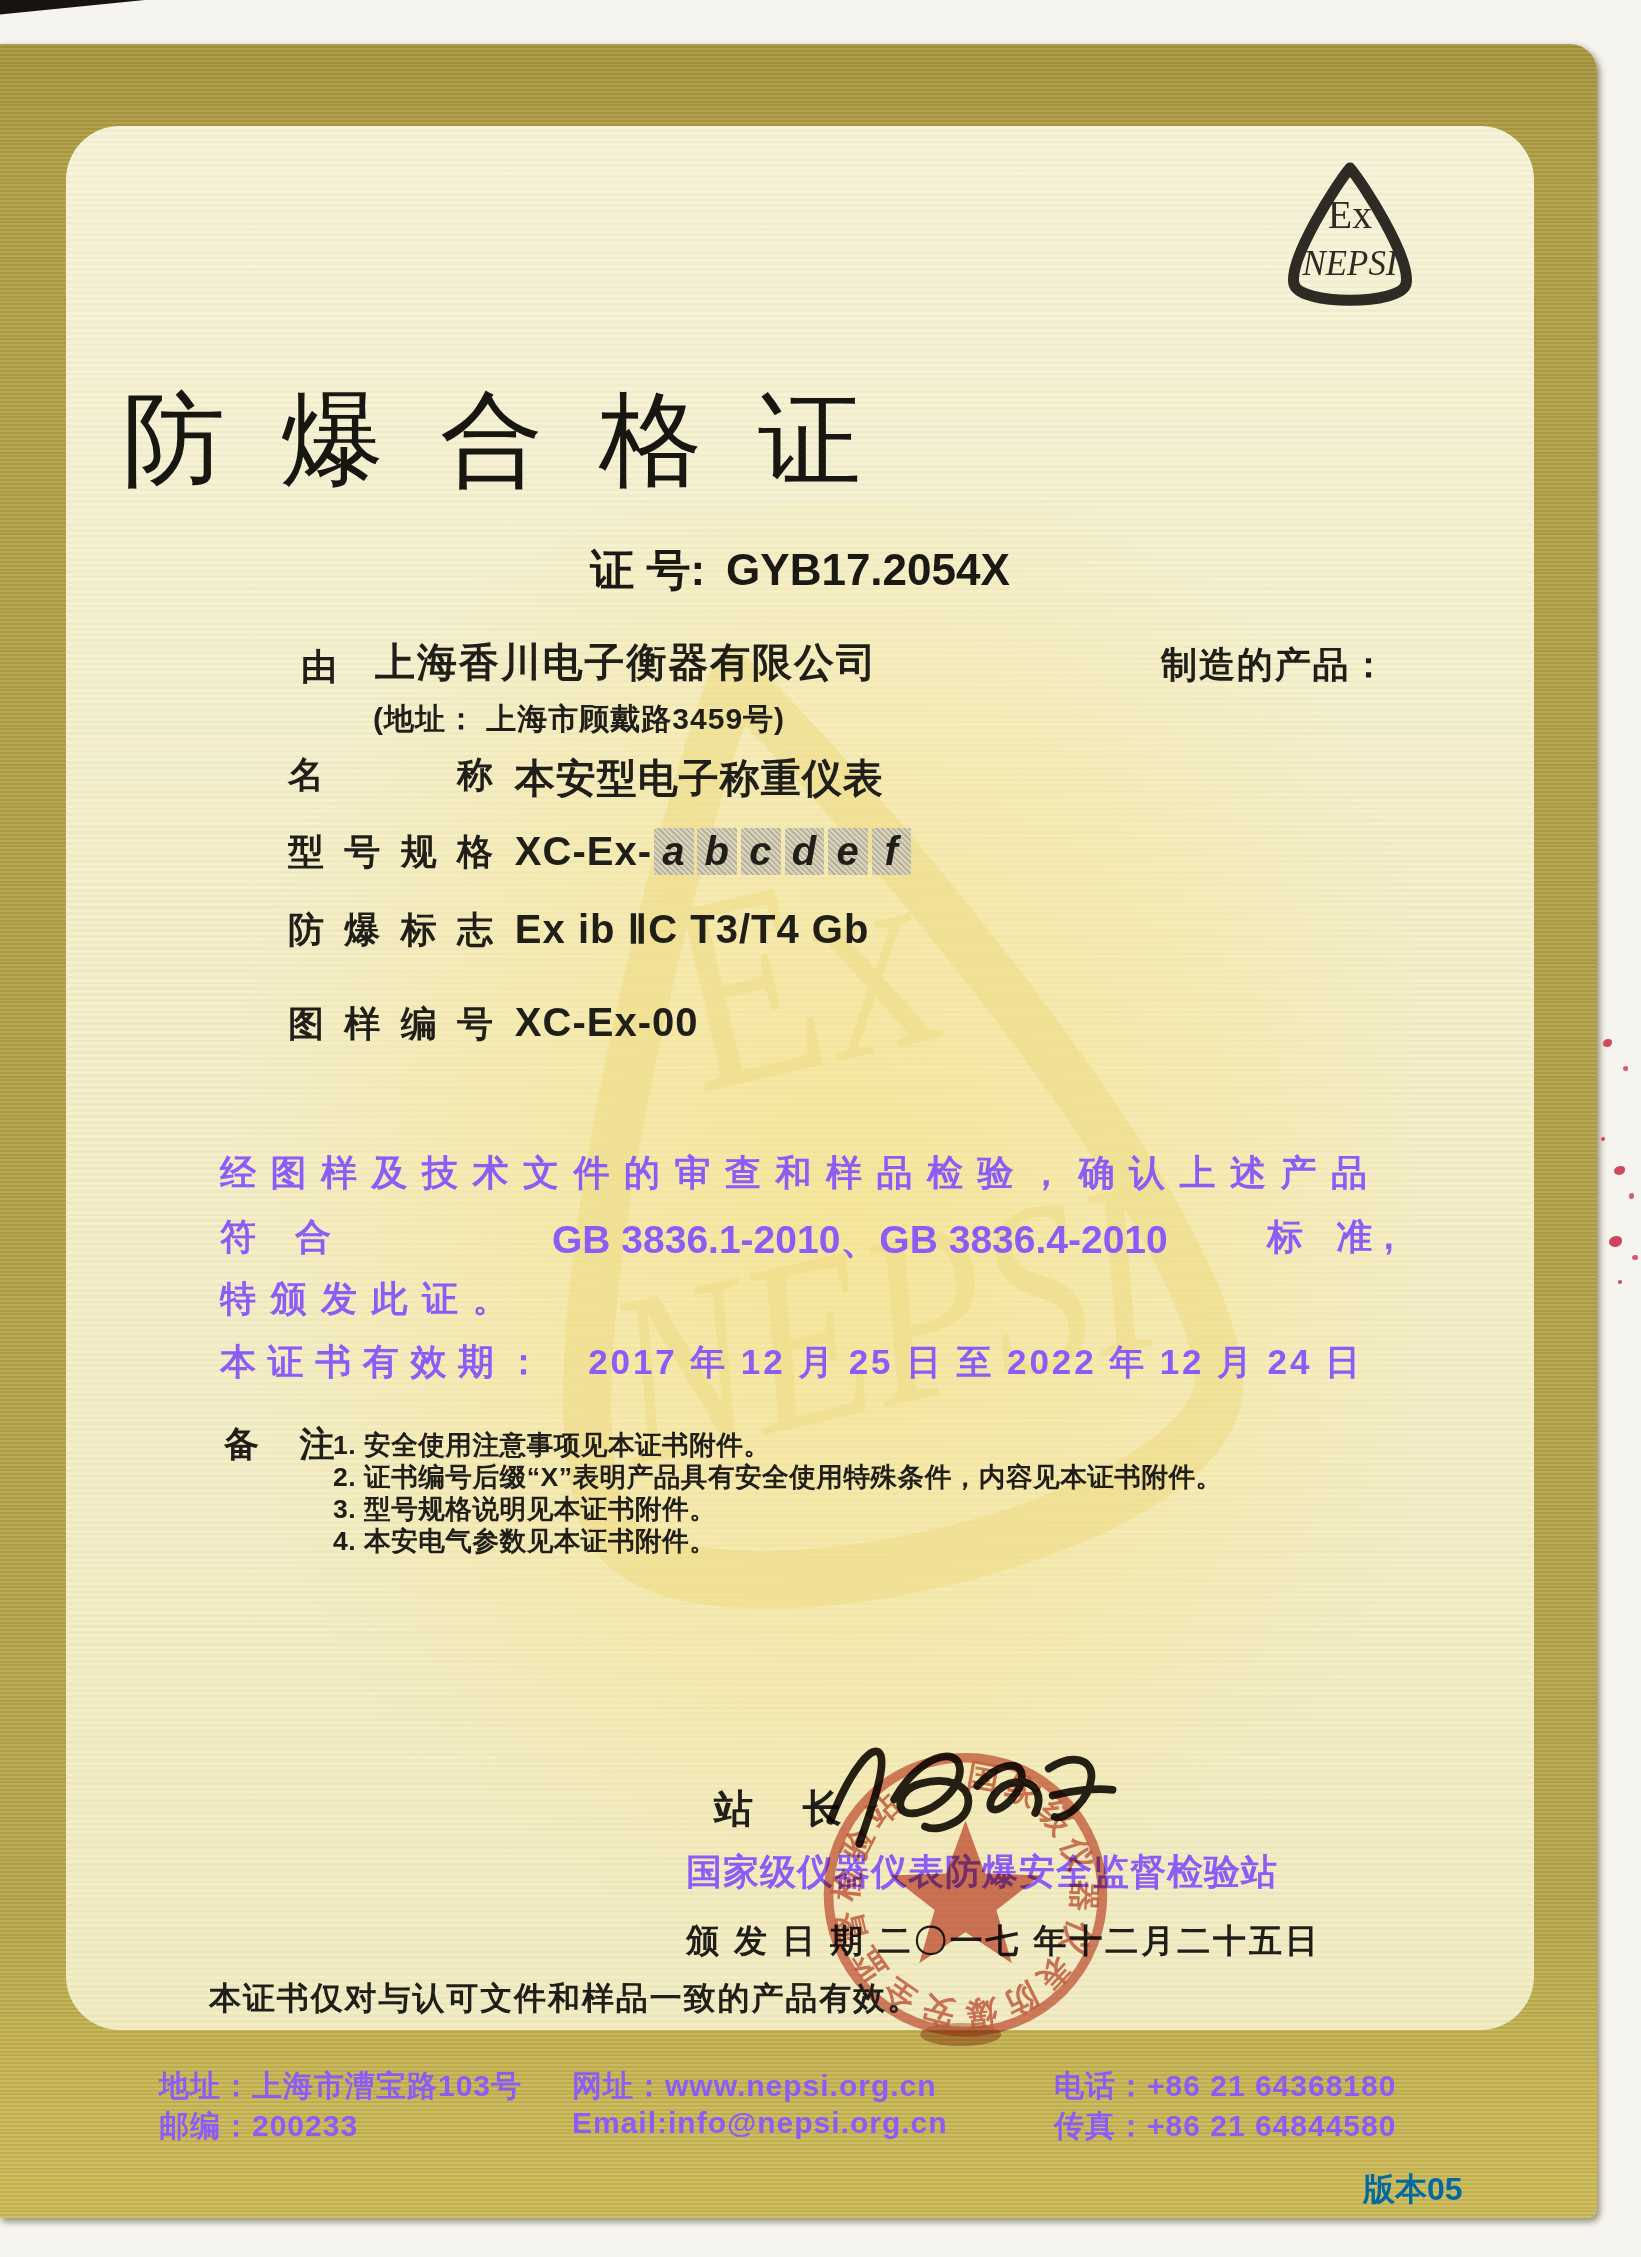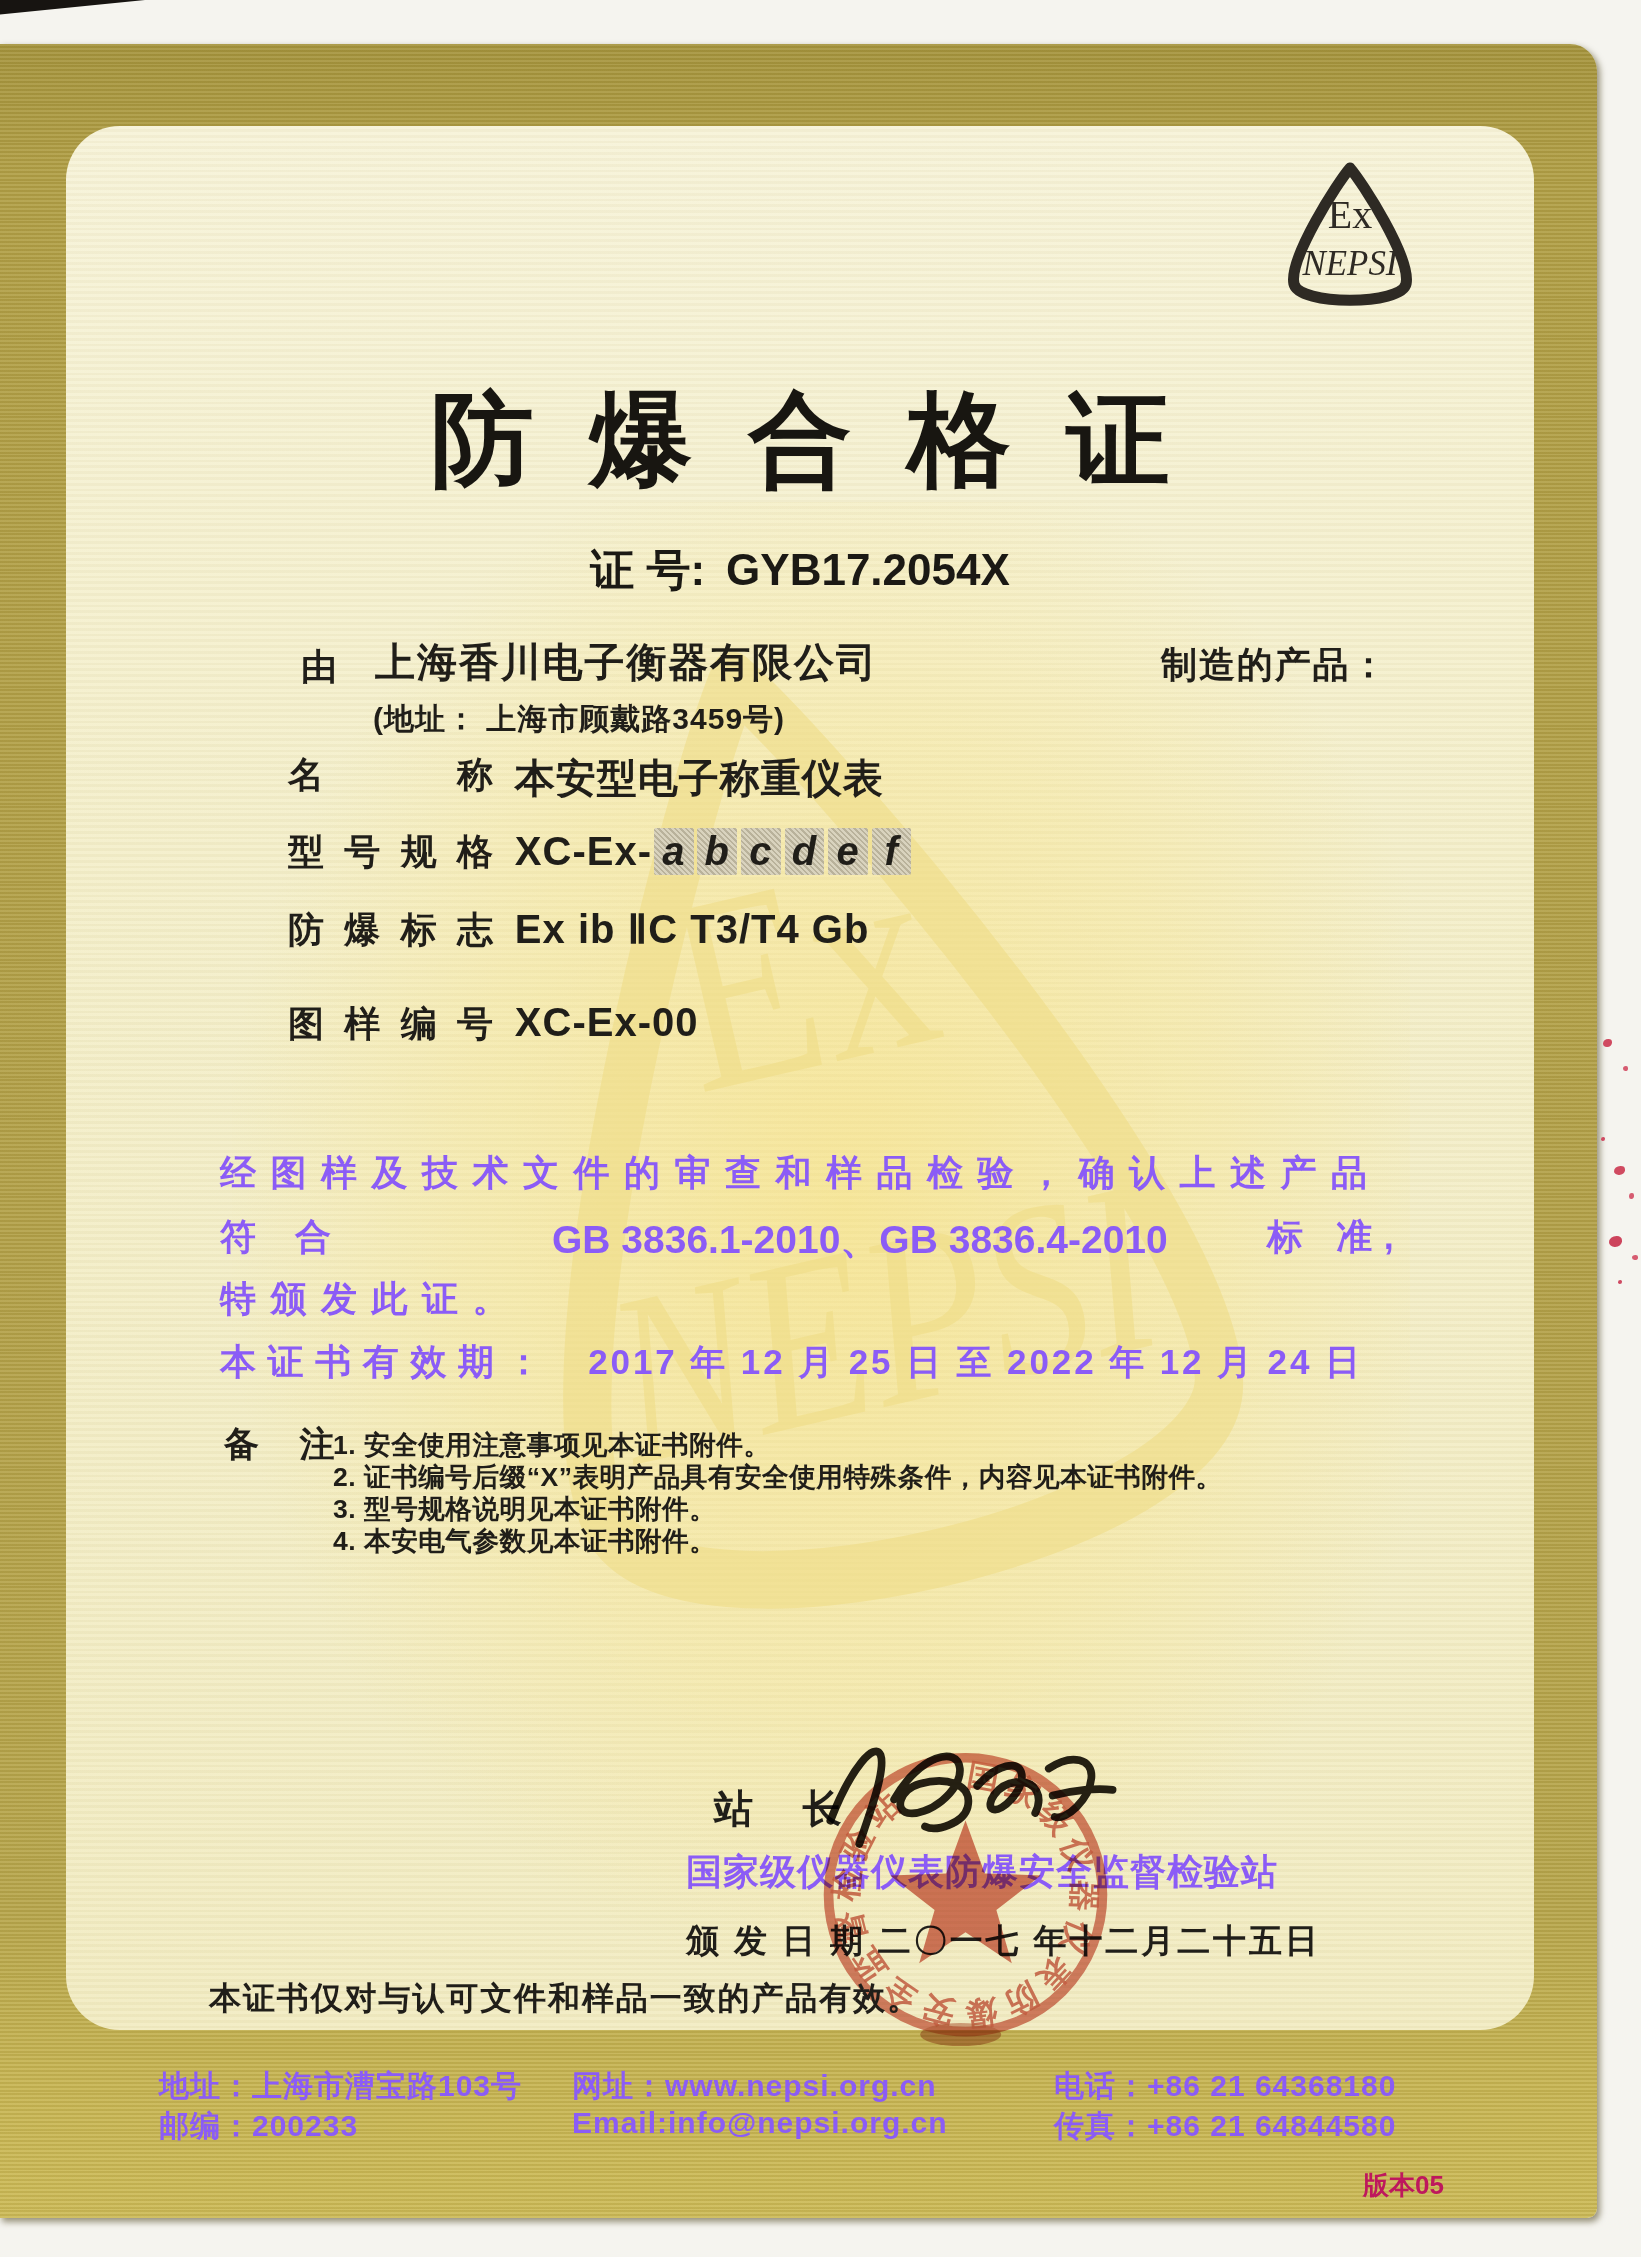--- a/index.html
+++ b/index.html
@@ -25,21 +25,21 @@
   .paper::after{content:"";position:absolute;inset:0;border-radius:inherit;pointer-events:none;
      background:repeating-linear-gradient(180deg,rgba(255,255,255,.05) 0 2.9px,rgba(120,100,30,.04) 2.9px 5.8px);}
   .wash{left:232px;top:502px;width:1178px;height:1468px;pointer-events:none;
      background:radial-gradient(ellipse at 52% 48%,rgba(249,222,110,.50) 0%,rgba(249,226,125,.28) 45%,rgba(249,226,125,0) 72%);}
 
   .watermark{left:365px;top:587px;width:956px;height:1130px;transform:rotate(-13deg);opacity:.55;pointer-events:none;}
 
   
   .nepsi-logo{left:1265px;top:156px;width:170px;height:166px;}
 
-  .title{left:66px;top:372px;width:1468px;text-align:center;font-size:103px;font-weight:700;
+  .title{left:66px;top:372px;width:1468px;text-align:left;font-size:103px;font-weight:400;
          letter-spacing:56px;padding-left:56px;box-sizing:border-box;color:#181611;}
   .cert-line{left:66px;top:541px;width:1468px;text-align:center;font-size:44px;font-weight:700;color:#1b1914;}
   .cert-line .val{margin-left:21px;}
 
   .t37{font-size:36px;font-weight:700;}
   .t41{font-size:40px;font-weight:700;}
   .addr-line{font-size:30px;font-weight:600;letter-spacing:1px;}
 
   .flabel{display:inline-block;width:205px;text-align:justify;text-align-last:justify;
           font-size:36px;font-weight:700;vertical-align:top;}
@@ -55,21 +55,21 @@
   .sp12{letter-spacing:11.6px;}
   .date-val{font-weight:600;letter-spacing:2.9px;font-size:35px;}
 
   .note-label{font-size:35px;font-weight:700;letter-spacing:15.4px;}
   .note-item{font-size:26.6px;font-weight:700;letter-spacing:0.5px;white-space:nowrap;}
 
   .sig-svg{left:811px;top:1726px;width:319px;height:145px;mix-blend-mode:multiply;}
   .stamp{left:816px;top:1740px;width:299px;height:319px;mix-blend-mode:multiply;opacity:.85;}
 
   .footer-text{font-size:30px;font-weight:700;color:#8b5cf6;letter-spacing:1px;white-space:nowrap;}
-  .version{font-size:26px;font-weight:700;color:#be185d;}
+  .version{font-size:32px;font-weight:700;color:#0369a1;}
 </style>
 </head>
 <body>
 
 <div id="page">
 
   <div class="abs black-corner"></div>
 
   <div class="abs gold-page"></div>
 

